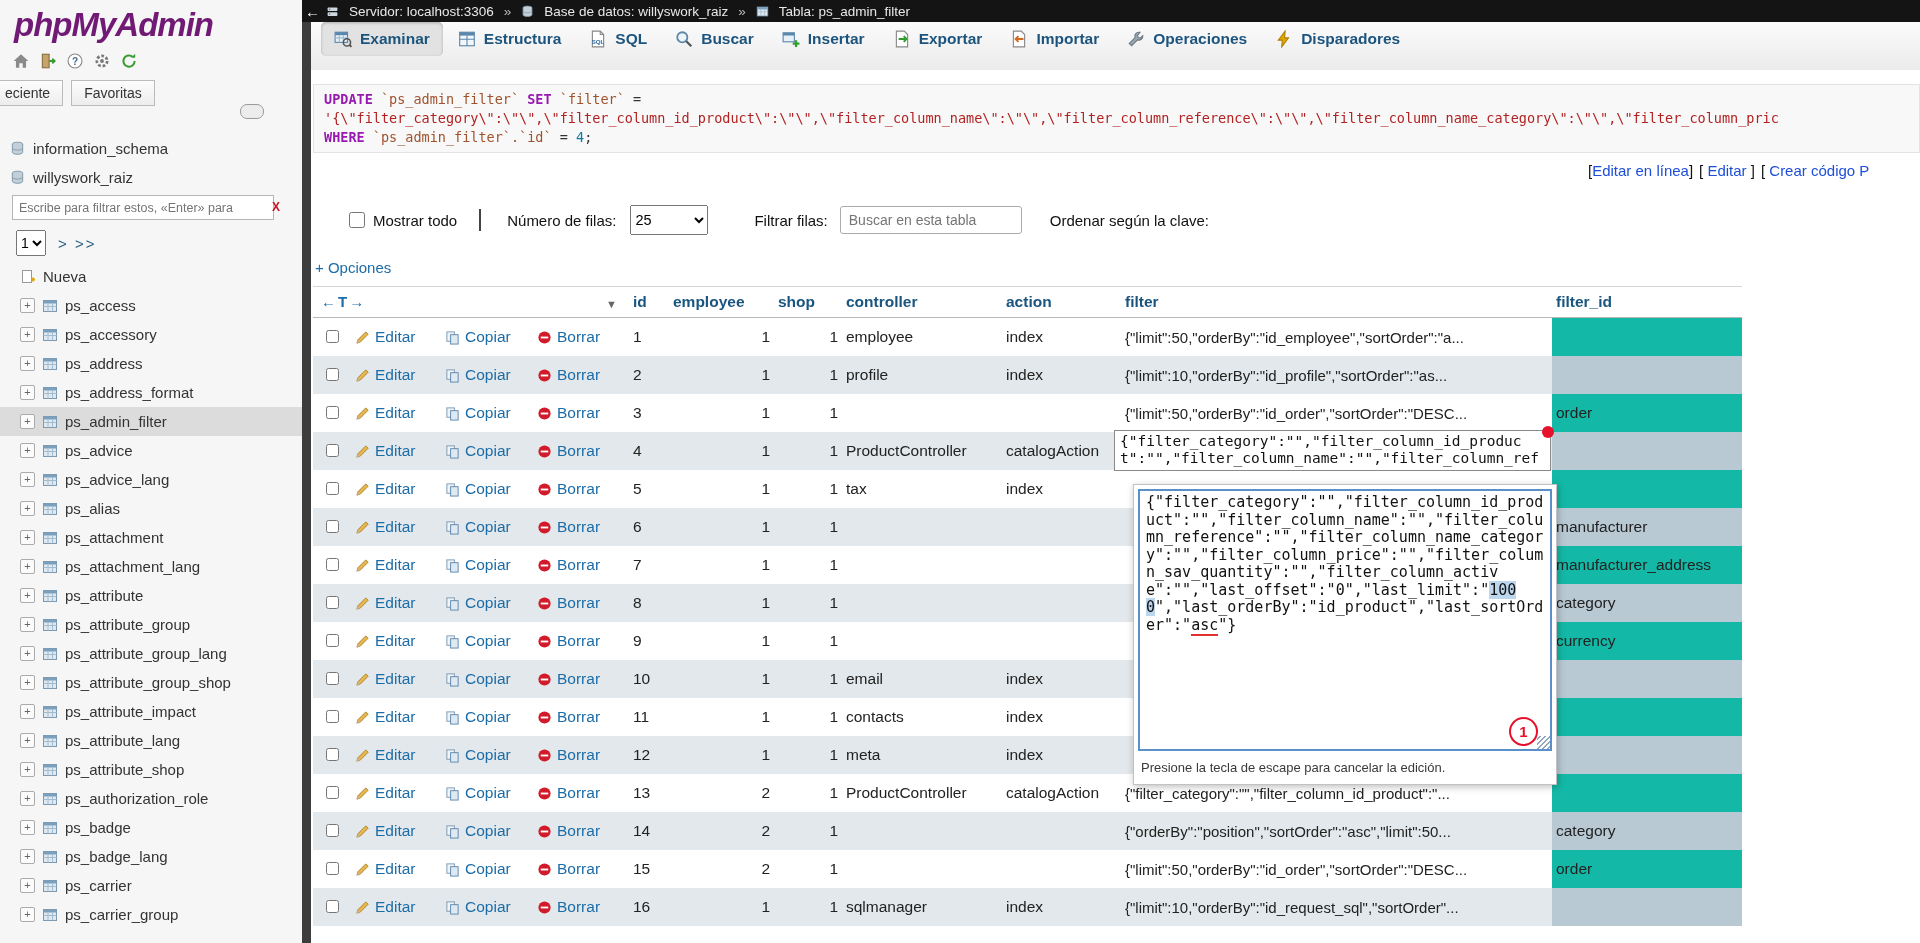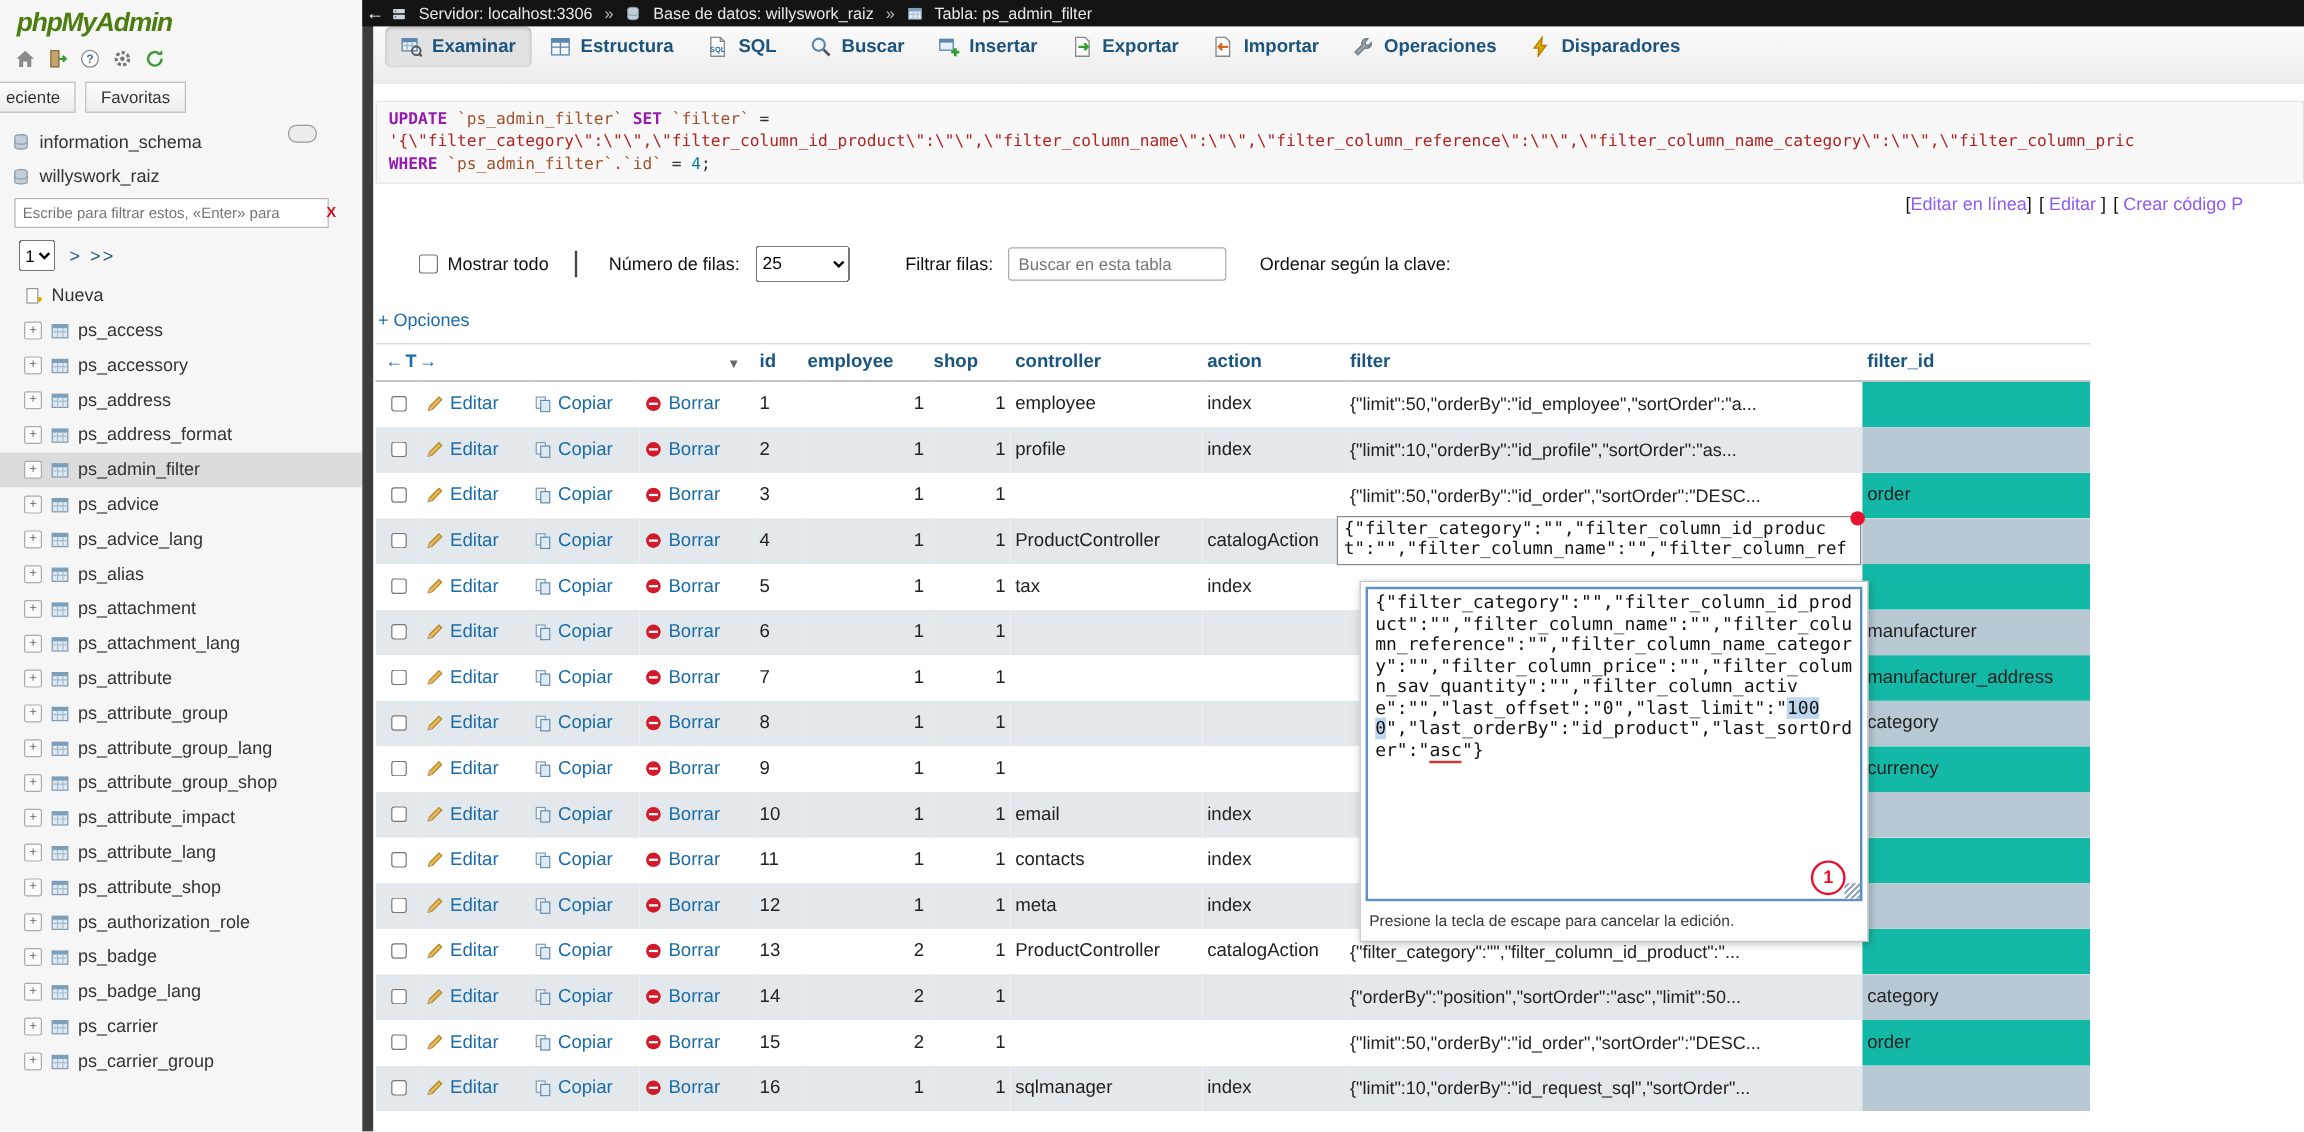--- a/index.html
+++ b/index.html
@@ -4,30 +4,30 @@
 <style>
   html,body{margin:0;padding:0;}
   body{width:1920px;height:943px;overflow:hidden;position:relative;background:#fff;color:#222;
        font-family:"Liberation Sans","DejaVu Sans",sans-serif;}
   .ico{display:inline-flex;vertical-align:middle;}
   .ico svg{display:block;}
 
   
   .sidebar{position:absolute;left:0;top:0;width:302px;height:943px;background:#f6f6f6;
            border-right:1px solid #c9c9c9;overflow:hidden;z-index:2;}
-  .logo{padding:6px 0 0 14px;font-size:22px;font-weight:bold;font-style:italic;color:#4d7c0f;letter-spacing:-1px;}
+  .logo{padding:6px 0 0 14px;font-size:33px;font-weight:bold;font-style:italic;color:#701a75;letter-spacing:-1px;}
   .nav-icons{display:flex;align-items:center;gap:9px;padding:8px 0 2px 12px;}
   .nav-icons .ico{cursor:pointer;}
   .panel-tabs{display:flex;gap:8px;padding:8px 0 6px 0;}
   .panel-tab{border:1px solid #bbb;background:linear-gradient(#fdfdfd,#ededed);border-radius:0;
              padding:4px 12px;font-size:14px;color:#333;font-family:inherit;cursor:pointer;}
   .panel-tab.first{margin-left:-8px;border-top-left-radius:0;border-bottom-left-radius:0;}
   .pill{position:absolute;right:38px;top:104px;width:22px;height:13px;border:1px solid #9a9a9a;
         border-radius:7px;background:#ececec;cursor:pointer;}
-  .tree{margin-top:4px;font-size:15px;color:#333;}
+  .tree{margin-top:22px;font-size:15px;color:#333;}
   .db-row{display:flex;align-items:center;gap:8px;height:29px;padding-left:10px;cursor:pointer;}
   .filter-row{position:relative;padding:3px 12px 4px;}
   .filter-input{box-sizing:border-box;width:262px;height:25px;border:1px solid #b5b5b5;font-size:12.5px;
                 padding:0 20px 0 6px;color:#444;font-family:inherit;}
   .filter-clear{position:absolute;right:22px;top:8px;color:#cc1122;font-weight:bold;font-size:12px;cursor:pointer;}
   .pager{display:flex;align-items:center;gap:12px;height:38px;padding-left:16px;}
   .pager select{height:26px;font-size:14px;font-family:inherit;}
   .pager-next{color:#235a81;font-size:15px;letter-spacing:2px;cursor:pointer;}
   .tree-item{display:flex;align-items:center;gap:7px;height:29px;padding-left:20px;cursor:pointer;white-space:nowrap;}
   .tree-item.selected{background:#dcdcdc;}
@@ -59,21 +59,21 @@
           font-family:"DejaVu Sans Mono","Liberation Mono",monospace;font-size:13.5px;line-height:19px;
           color:#333;white-space:nowrap;overflow:hidden;}
   .tok-kw{color:#971ab0;font-weight:bold;}
   .tok-id{color:#a0522d;}
   .tok-str{color:#b22222;}
   .tok-num{color:#0e7ca0;}
   .tok-pl{color:#333;}
   .sql-links{margin:9px 0 0 1277px;white-space:nowrap;font-size:15px;}
   .sql-link-wrap{margin-right:6px;}
   .sql-links .bracket{color:#111;}
-  .sql-links .link{color:#8b5cf6;cursor:pointer;text-align:right;}
+  .sql-links .link{color:#1d4ed8;cursor:pointer;text-align:right;}
 
   .controls{display:flex;align-items:center;margin:26px 0 0 38px;font-size:15px;color:#111;}
   .controls input[type=checkbox]{width:16px;height:16px;margin:0 8px 0 0;}
   .ctl-divider{width:0;border-left:2px solid #444;height:22px;margin:0 26px 0 22px;}
   #rows-select{height:30px;width:78px;margin-left:14px;font-size:14.5px;font-family:inherit;}
   .lbl-filter{margin-left:46px;}
   #search-input{box-sizing:border-box;height:28px;width:182px;margin-left:12px;border:1px solid #ababab;
                 border-radius:3px;font-size:14px;padding:0 8px;font-family:inherit;}
   .lbl-sort{margin-left:28px;}
   #sort-select{height:30px;width:316px;margin-left:12px;font-size:14.5px;font-family:inherit;}

